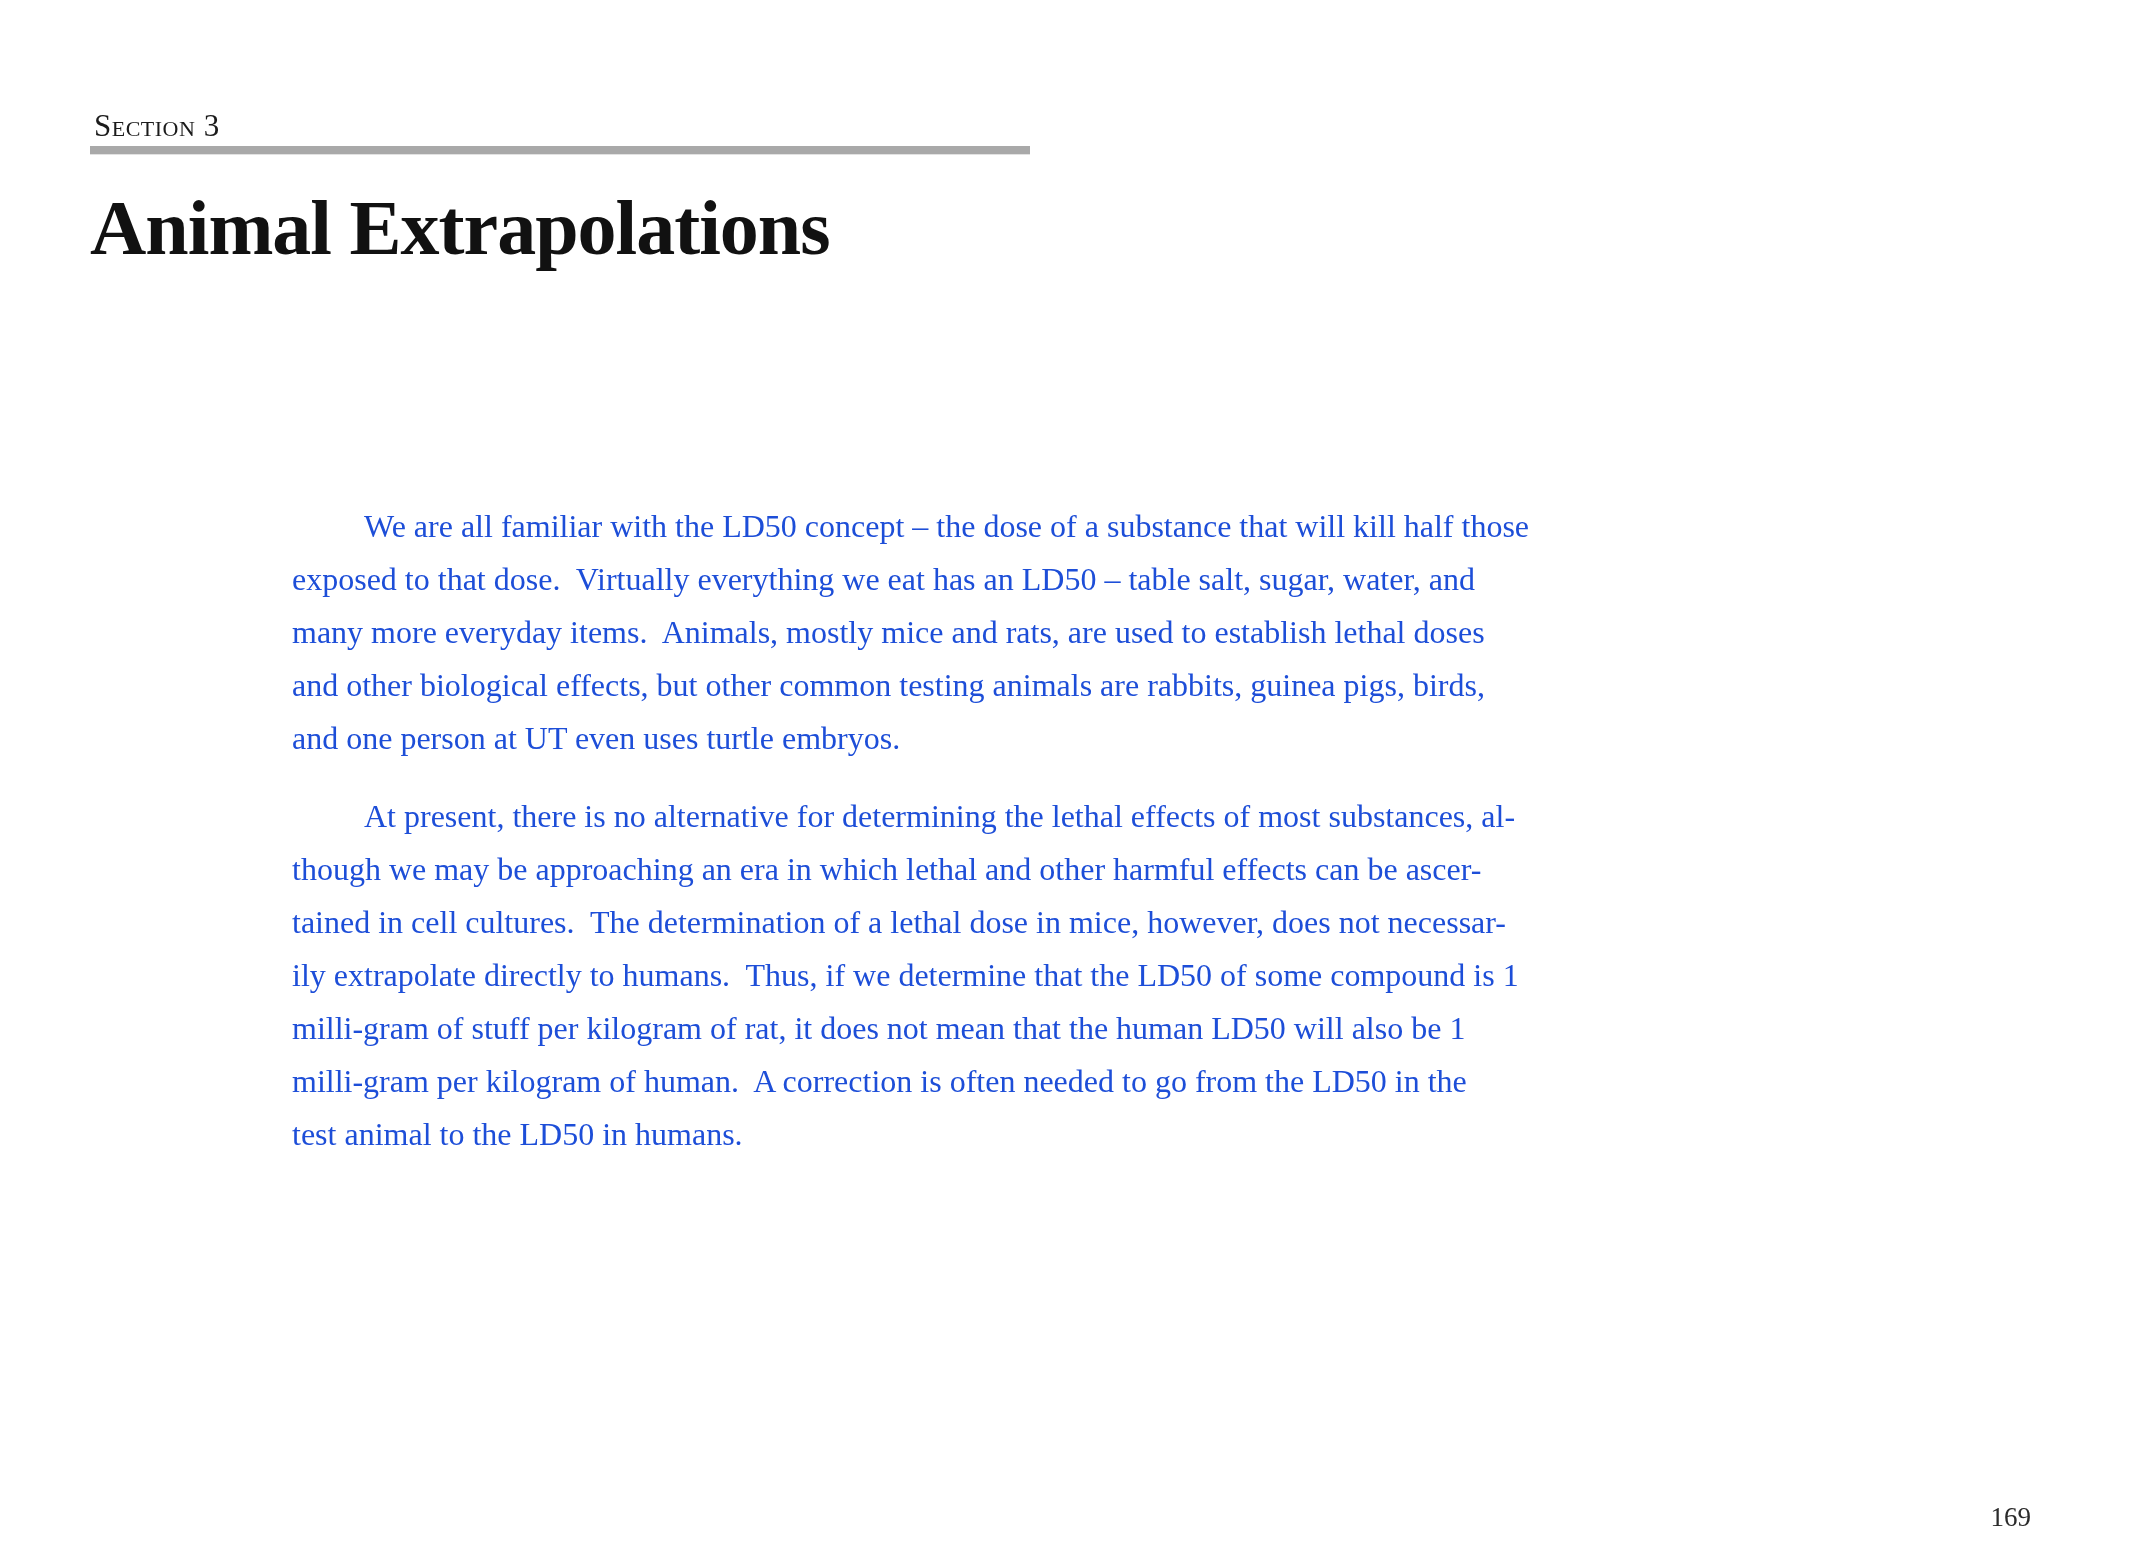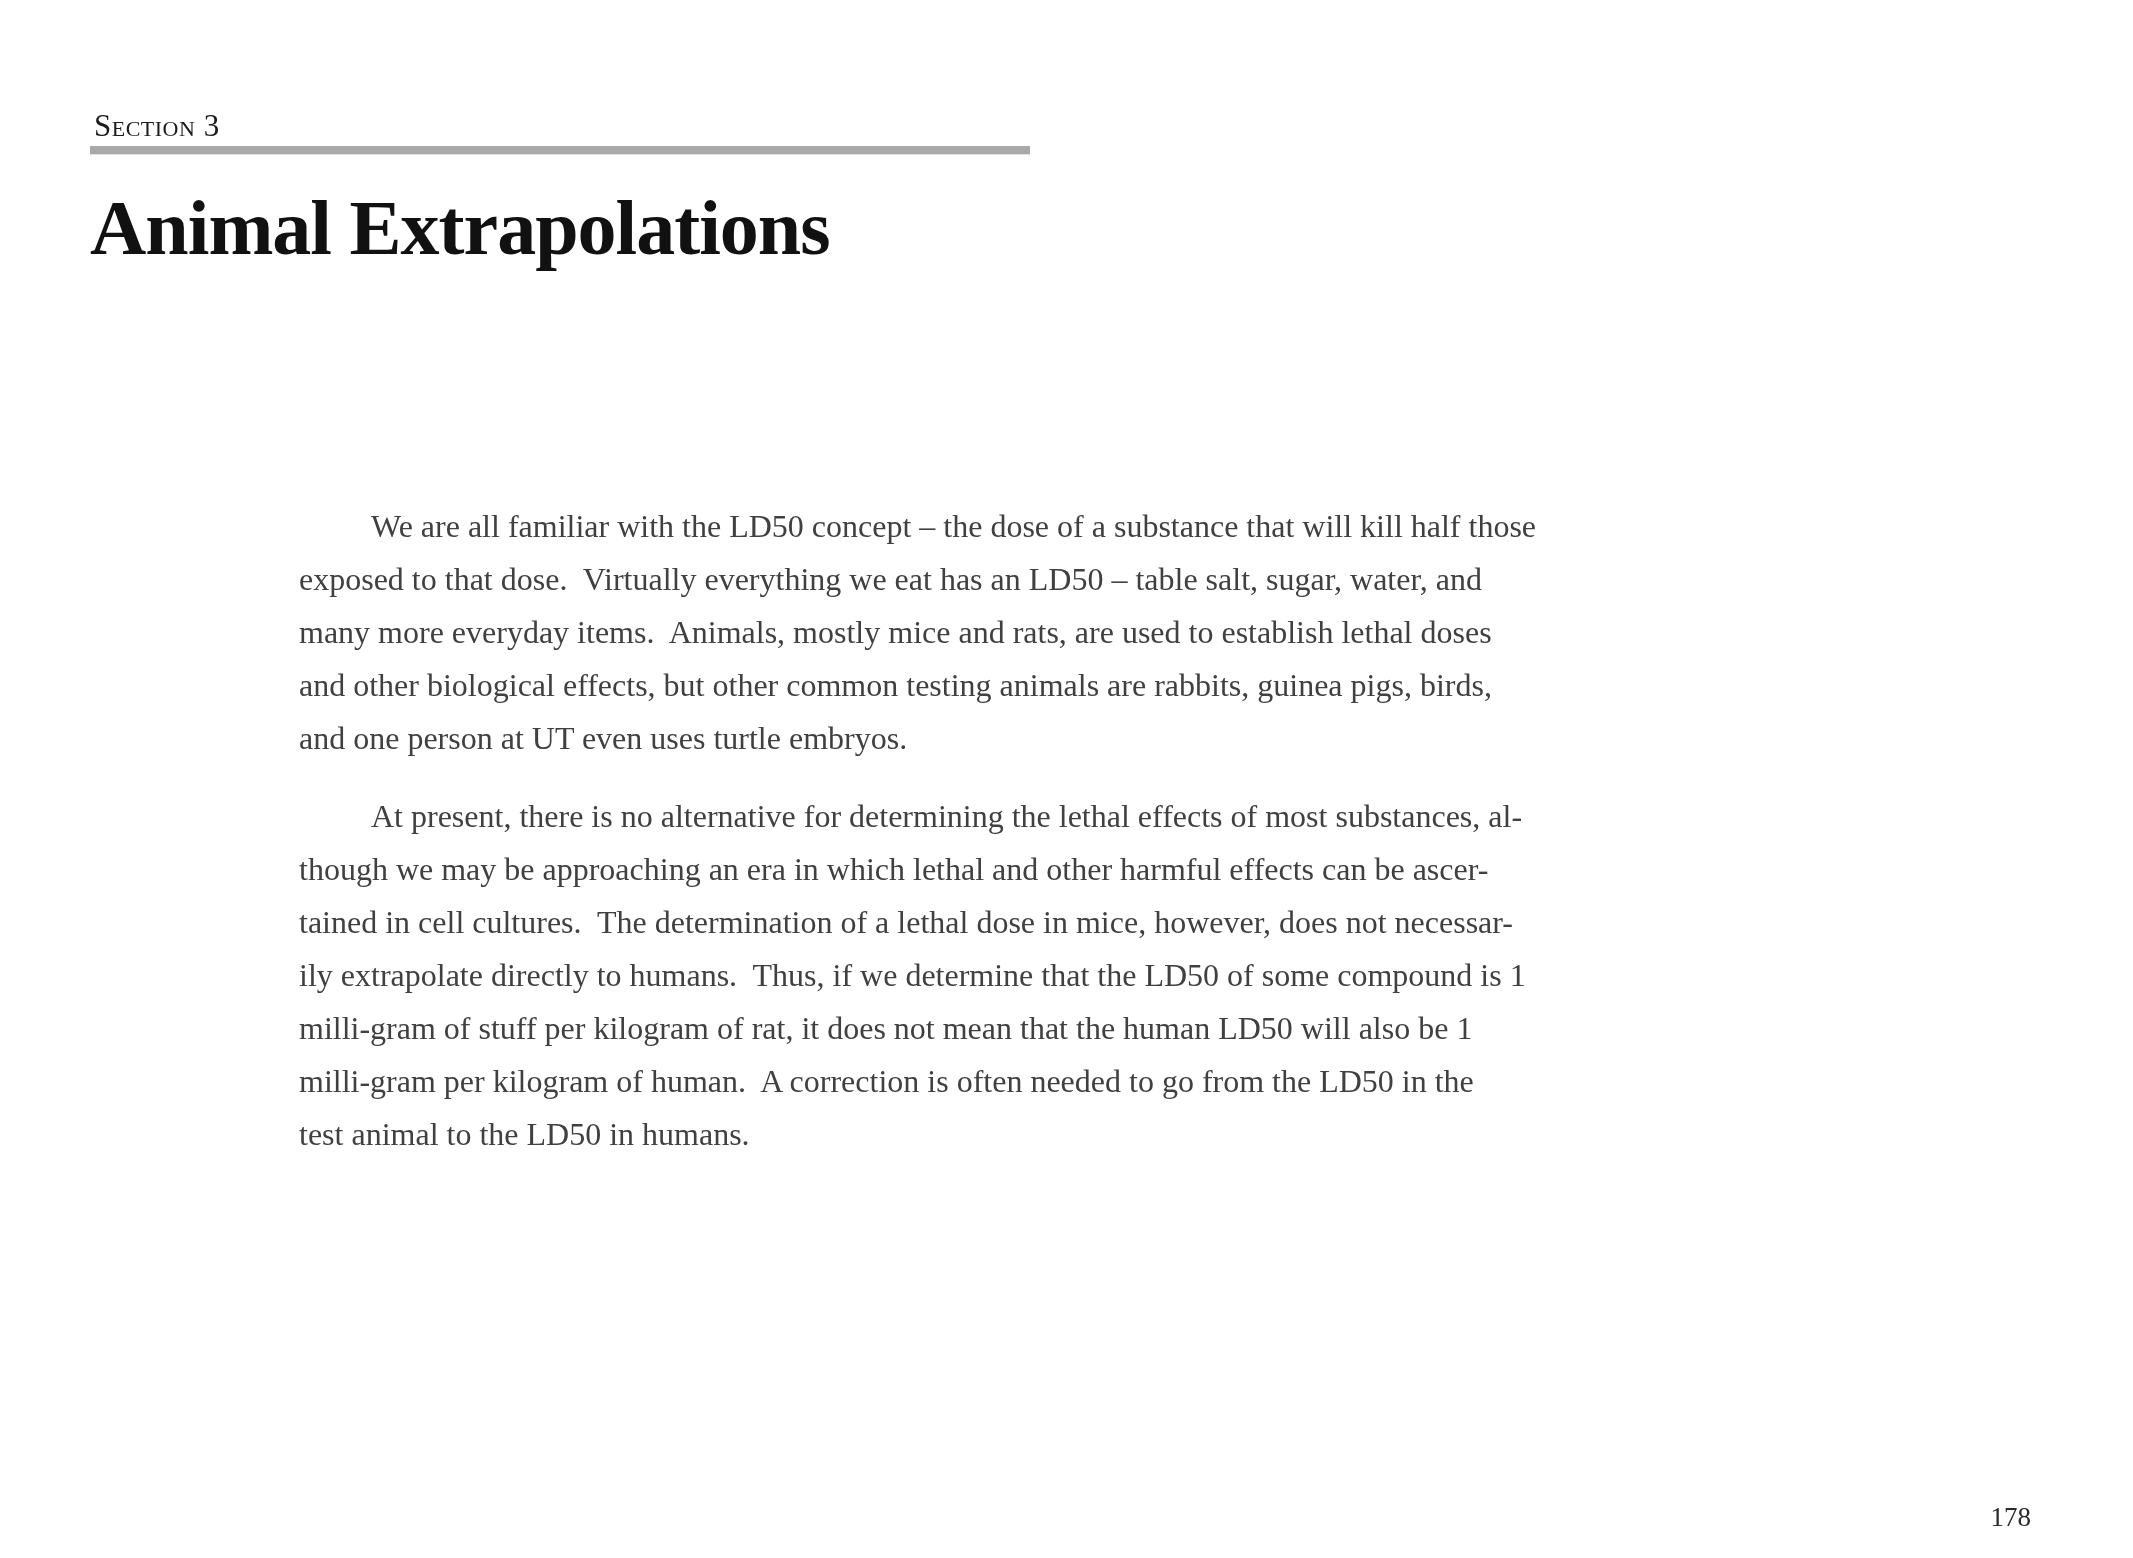--- a/index.html
+++ b/index.html
@@ -40,26 +40,26 @@
     font-size: 78px;
     font-weight: bold;
     letter-spacing: -1px;
     color: #111111;
     line-height: 1.05;
     white-space: nowrap;
     margin-top: 31px;
   }
   .body-text {
     position: absolute;
-    left: 283px;
+    left: 276px;
     top: 484px;
     width: 1590px;
     font-size: 32px;
     line-height: 53px;
-    color: #404040;
+    color: #1d4ed8;
   }
   .para {
     white-space: pre-wrap;
     text-indent: 72px;
     margin-bottom: 17px;
   }
   .page-number {
     position: absolute;
     right: 106px;
     top: 1490px;
@@ -86,15 +86,15 @@
 and one person at UT even uses turtle embryos.</p>
     <p class="para">At present, there is no alternative for determining the lethal effects of most substances, al-
 though we may be approaching an era in which lethal and other harmful effects can be ascer-
 tained in cell cultures.  The determination of a lethal dose in mice, however, does not necessar-
 ily extrapolate directly to humans.  Thus, if we determine that the LD50 of some compound is 1
 milli-gram of stuff per kilogram of rat, it does not mean that the human LD50 will also be 1
 milli-gram per kilogram of human.  A correction is often needed to go from the LD50 in the
 test animal to the LD50 in humans.</p>
   </div>
 
-  <div class="page-number">178</div>
+  <div class="page-number">169</div>
 
 </div>
 
 </body></html>

